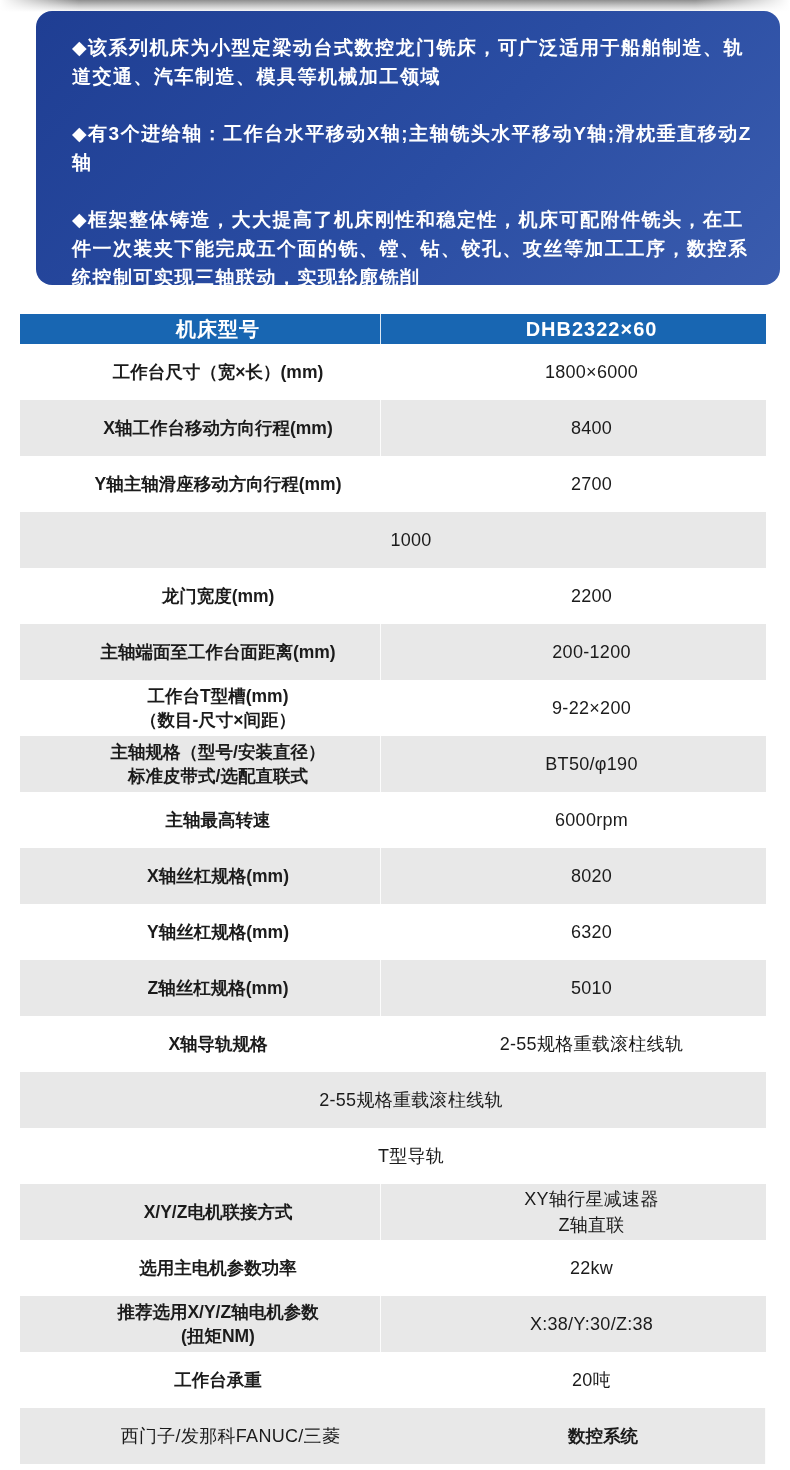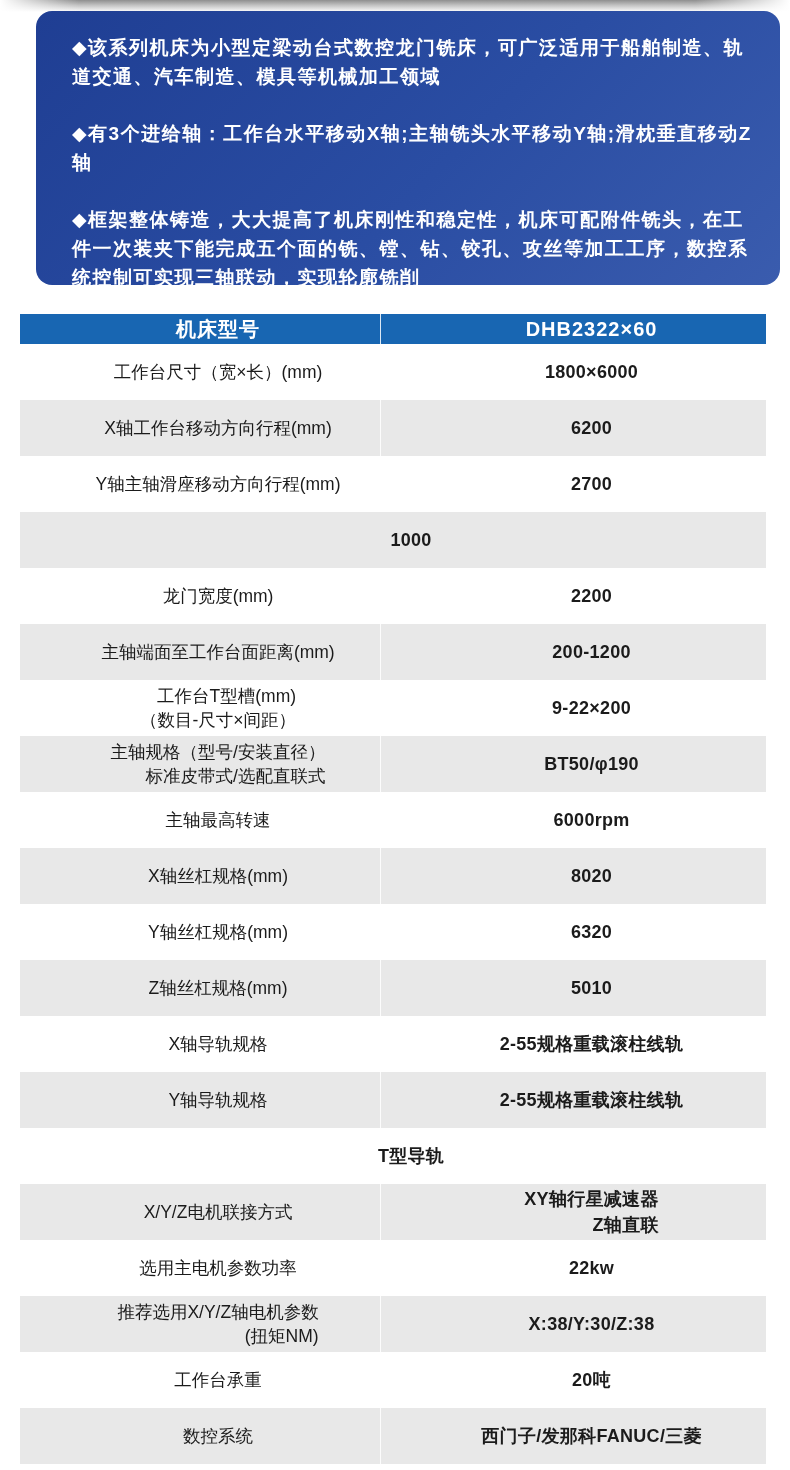--- a/index.html
+++ b/index.html
@@ -42,42 +42,42 @@
     height: 30px;
     background: var(--header-bg);
     color: #ffffff;
     font-weight: 700;
     font-size: 20px;
     letter-spacing: 1px;
   }
   .thead .cell { height: 100%; }
   .cell {
     display: flex; align-items: center; justify-content: center;
-    text-align: right;
+    text-align: center;
     padding-left: 36px;
   }
   .col-left {
     width: 48.4%;
     border-right: 1px solid rgba(255,255,255,0.85);
   }
   .col-right { flex: 1; }
   .tbody .row {
     display: flex;
     height: 56px;
     background: #ffffff;
   }
   .tbody .row.stripe { background: var(--stripe-bg); }
   .tbody .label {
-    font-weight: 400;
+    font-weight: 700;
     font-size: 17.5px;
     line-height: 24px;
     white-space: pre-line;
   }
   .tbody .value {
-    font-weight: 700;
+    font-weight: 400;
     font-size: 18px;
     line-height: 26px;
     letter-spacing: 0.3px;
     white-space: pre-line;
   }
 </style>
 </head>
 <body>
 
 <div class="top-shadow"></div>
@@ -98,21 +98,21 @@
   </div>
   <div class="tbody">
 
       <div class="row">
         <div class="cell col-left label">工作台尺寸（宽×长）(mm)</div>
         <div class="cell col-right value">1800×6000</div>
       </div>
 
       <div class="row stripe">
         <div class="cell col-left label">X轴工作台移动方向行程(mm)</div>
-        <div class="cell col-right value">6200</div>
+        <div class="cell col-right value">8400</div>
       </div>
 
       <div class="row">
         <div class="cell col-left label">Y轴主轴滑座移动方向行程(mm)</div>
         <div class="cell col-right value">2700</div>
       </div>
 
       <div class="row stripe">
         <div class="cell col-right value">1000</div>
       </div>
@@ -158,21 +158,20 @@
         <div class="cell col-left label">Z轴丝杠规格(mm)</div>
         <div class="cell col-right value">5010</div>
       </div>
 
       <div class="row">
         <div class="cell col-left label">X轴导轨规格</div>
         <div class="cell col-right value">2-55规格重载滚柱线轨</div>
       </div>
 
       <div class="row stripe">
-        <div class="cell col-left label">Y轴导轨规格</div>
         <div class="cell col-right value">2-55规格重载滚柱线轨</div>
       </div>
 
       <div class="row">
         <div class="cell col-right value">T型导轨</div>
       </div>
 
       <div class="row stripe">
         <div class="cell col-left label">X/Y/Z电机联接方式</div>
         <div class="cell col-right value">XY轴行星减速器
@@ -189,17 +188,17 @@
 (扭矩NM)</div>
         <div class="cell col-right value">X:38/Y:30/Z:38</div>
       </div>
 
       <div class="row">
         <div class="cell col-left label">工作台承重</div>
         <div class="cell col-right value">20吨</div>
       </div>
 
       <div class="row stripe">
+        <div class="cell col-right value">西门子/发那科FANUC/三菱</div>
         <div class="cell col-left label">数控系统</div>
-        <div class="cell col-right value">西门子/发那科FANUC/三菱</div>
       </div>
     </div>
 </div>
 
 </body></html>

